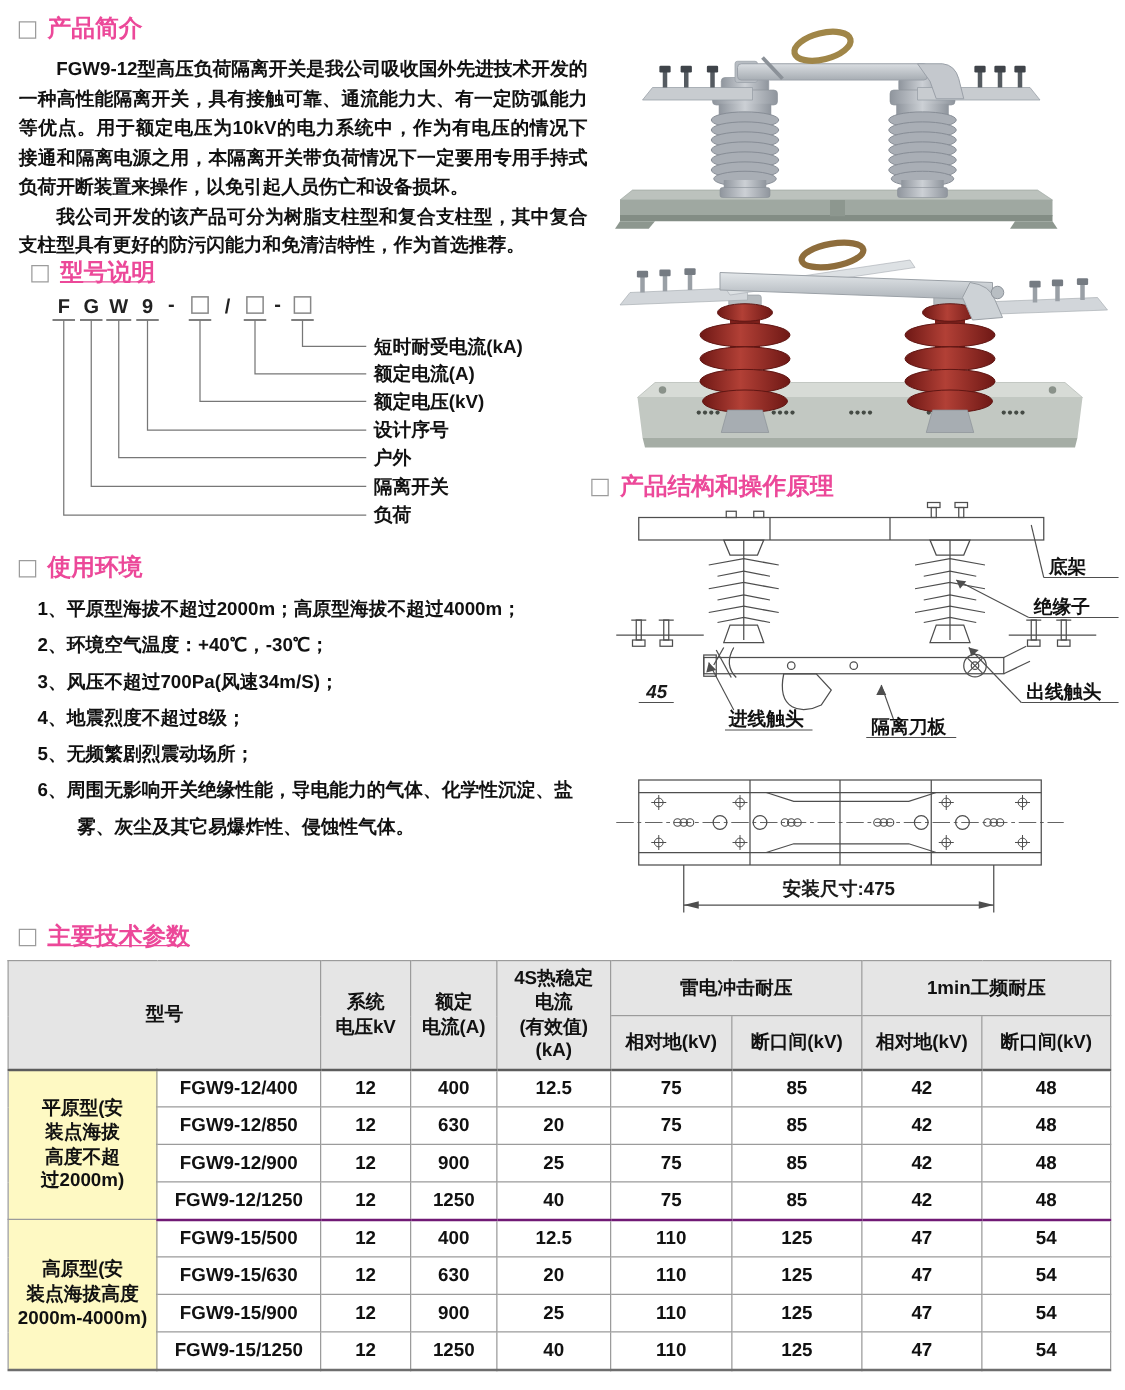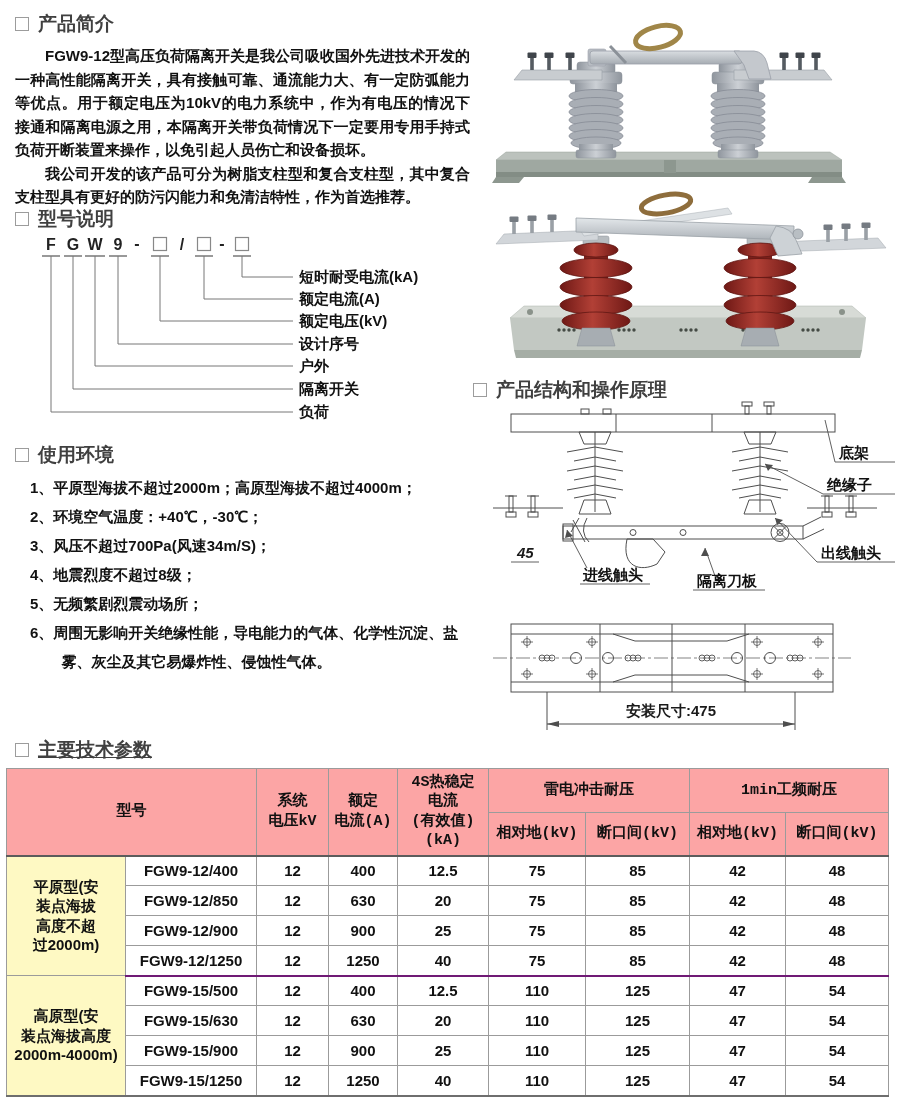--- a/index.html
+++ b/index.html
@@ -1,37 +1,37 @@
 <!DOCTYPE html>
 <html><head>
 <meta charset="utf-8">
 <style>
   html,body{margin:0;padding:0;background:#fff;}
   .page{position:relative;width:900px;height:1112px;background:#ffffff;overflow:hidden;
         font-family:"Liberation Sans",sans-serif;color:#111;}
   .abs{position:absolute;}
   
-  .sec-h{display:flex;align-items:center;font-size:19px;font-weight:bold;color:#404040;line-height:24px;}
+  .sec-h{display:flex;align-items:center;font-size:19px;font-weight:bold;color:#ec4899;line-height:24px;}
   .sec-h .sq{width:12px;height:12px;border:1.5px solid #9c9c9c;background:#fff;margin-right:9px;flex:0 0 auto;}
   
   .intro-text{width:455px;font-size:15px;line-height:23.5px;font-weight:600;text-align:justify;}
   .intro-text p{margin:0;text-indent:2em;}
   
   .env-list{width:442px;font-size:15px;line-height:29px;font-weight:600;list-style:none;margin:0;padding:0;}
   .env-list li{padding-left:2.1em;text-indent:-2.1em;}
   
   svg text{font-family:"Liberation Sans",sans-serif;}
   .dia-label{font-size:15px;font-weight:bold;fill:#111;}
   .dia-char{font-size:16px;font-weight:bold;fill:#222;}
   
   .params-table{border-collapse:collapse;table-layout:fixed;width:882px;background:#fff;
                 font-size:15px;font-weight:600;color:#111;}
   .params-table th,.params-table td{border:1px solid #9b9b9b;text-align:center;vertical-align:middle;
                 padding:0 2px;white-space:pre-line;line-height:1.3;}
-  .params-table thead th{background:#fca5a5;font-weight:bold;font-family:Liberation Mono, monospace;}
+  .params-table thead th{background:#e5e5e5;font-weight:bold;}
   .params-table .h-thick{border-bottom:2px solid #5c5c5c;}
   .params-table tbody tr{height:30px;}
   .params-table thead tr.h-top{height:44px;}
   .params-table thead tr.h-sub{height:43px;}
   .params-table tr.g-end td,.params-table tr.g-end th{border-bottom:2px solid #701a75;}
   .params-table{border-bottom:2px solid #6e6e6e;}
   .group-label{background:#fef9c3;font-weight:600;}
 </style>
 </head>
 <body>
@@ -177,21 +177,21 @@
       <use href="#boltSteel" transform="translate(370,51)"></use>
       <use href="#boltSteel" transform="translate(390,50)"></use>
       <polygon points="104,40 252,18 256,24 108,46" fill="#dde1e4" stroke="#a8aeb4" stroke-width="0.5"></polygon>
       <polygon points="100,28 318,36 318,50 100,42" fill="url(#gSteel2)" stroke="#9ba1a7" stroke-width="0.8"></polygon>
       <path d="M300,36 q16,2 20,14 l6,14 l-24,2 l-8,-18 z" fill="#cdd2d6" stroke="#9ba1a7" stroke-width="0.8"></path>
       <circle cx="322" cy="44" r="5" fill="#b8bec3" stroke="#8d939a" stroke-width="0.8"></circle>
       <ellipse cx="190" cy="14" rx="25" ry="9" fill="none" stroke="#8e6d3c" stroke-width="5" transform="rotate(-10 190 14)"></ellipse>
     </g>
   </svg>
 
-  <div class="abs sec-h" style="left:15px;top:207px;">
+  <div class="abs sec-h" style="left:25px;top:207px;text-decoration:underline;">
     <span class="sq"></span>
     <span>型号说明</span>
   </div>
   <svg class="abs" style="left:15px;top:232px;" width="455" height="192" viewBox="0 0 455 192">
     <g stroke="#555" stroke-width="1.2">
       <line x1="27" y1="24" x2="45" y2="24"></line>
         <line x1="49" y1="24" x2="67" y2="24"></line>
       <line x1="70" y1="24" x2="90" y2="24"></line>
         <line x1="94" y1="24" x2="112" y2="24"></line>
       <line x1="136" y1="24" x2="154" y2="24"></line>

